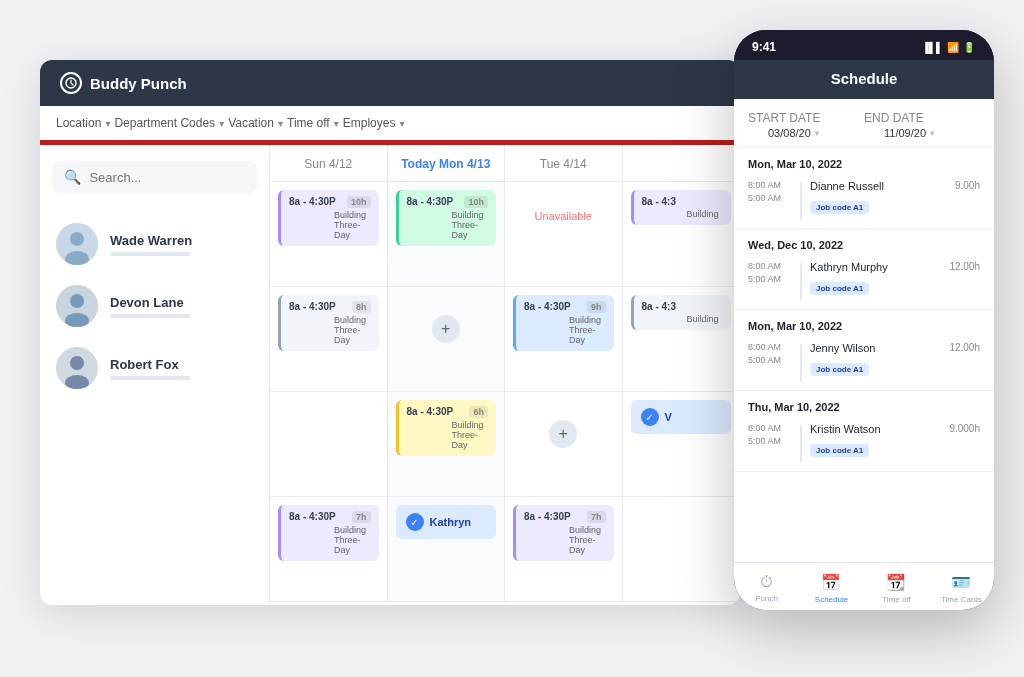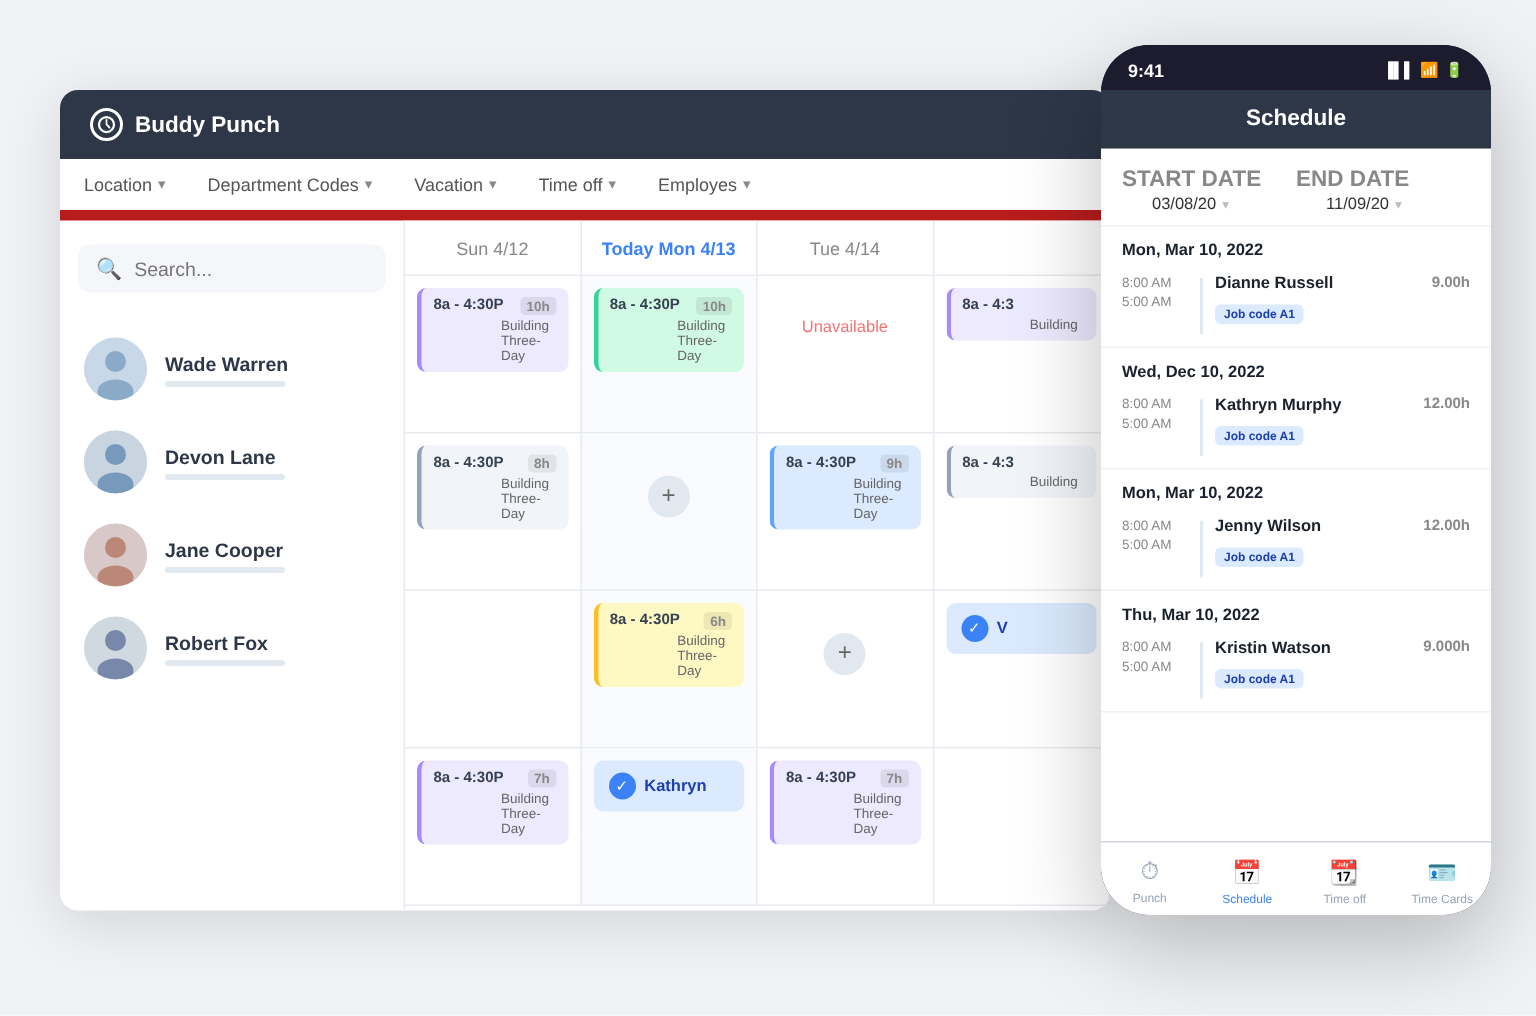--- a/index.html
+++ b/index.html
@@ -44,22 +44,22 @@
       color: #fff;
       font-size: 15px;
       font-weight: 500;
     }
     .app-logo-text span { font-weight: 800; }
 
     .app-nav {
       background: #fff;
       padding: 10px 16px;
       display: flex;
-      gap: 28px;
-      border-bottom: 7px solid #b91c1c;
+      gap: 4px;
+      border-bottom: 5px solid #b91c1c;
       align-items: center;
     }
 
     .nav-item {
       font-size: 12px;
       color: #555;
       display: flex;
       align-items: center;
       gap: 4px;
       cursor: pointer;
@@ -312,24 +312,24 @@
     }
 
     .date-range-row {
       display: flex;
       justify-content: space-between;
       padding: 12px 14px 8px;
       border-bottom: 1px solid #f0f0f0;
     }
     .date-field { flex: 1; }
     .date-label {
-      font-size: 15px;
+      font-size: 12px;
       color: #888;
       margin-bottom: 2px;
-      font-weight: 700;
+      font-weight: 400;
       text-transform: uppercase;
     }
     .date-value {
       font-size: 11px;
       color: #333;
       font-weight: 500;
       display: flex;
       align-items: center;
       gap: 4px;
       padding-left: 20px;
@@ -364,21 +364,21 @@
       width: 2px;
       height: 38px;
       background: #e2e8f0;
       border-radius: 1px;
       flex-shrink: 0;
       margin-top: 2px;
     }
     .entry-info { flex: 1; }
     .entry-name {
       font-size: 11px;
-      font-weight: 700;
+      font-weight: 400;
       color: #1a202c;
       margin-bottom: 4px;
     }
     .entry-hours-right {
       font-size: 10px;
       color: #888;
       float: right;
     }
     .job-badge {
       display: inline-block;
@@ -482,33 +482,20 @@
             <circle cx="21" cy="16" r="7" fill="#7799bb"></circle>
             <ellipse cx="21" cy="36" rx="12" ry="8" fill="#7799bb"></ellipse>
           </svg>
         </div>
         <div>
           <div class="employee-name">Devon Lane</div>
           <div class="employee-bar"></div>
         </div>
       </div>
 
-      <div class="employee-item">
-        <div class="avatar avatar-jane">
-          <svg width="42" height="42" viewBox="0 0 42 42">
-            <circle cx="21" cy="21" r="21" fill="#d8c8c8"></circle>
-            <circle cx="21" cy="16" r="7" fill="#bb8877"></circle>
-            <ellipse cx="21" cy="36" rx="12" ry="8" fill="#bb8877"></ellipse>
-          </svg>
-        </div>
-        <div>
-          <div class="employee-name">Jane Cooper</div>
-          <div class="employee-bar"></div>
-        </div>
-      </div>
 
       <div class="employee-item">
         <div class="avatar avatar-robert">
           <svg width="42" height="42" viewBox="0 0 42 42">
             <circle cx="21" cy="21" r="21" fill="#d0d8e0"></circle>
             <circle cx="21" cy="16" r="7" fill="#7788aa"></circle>
             <ellipse cx="21" cy="36" rx="12" ry="8" fill="#7788aa"></ellipse>
           </svg>
         </div>
         <div>

